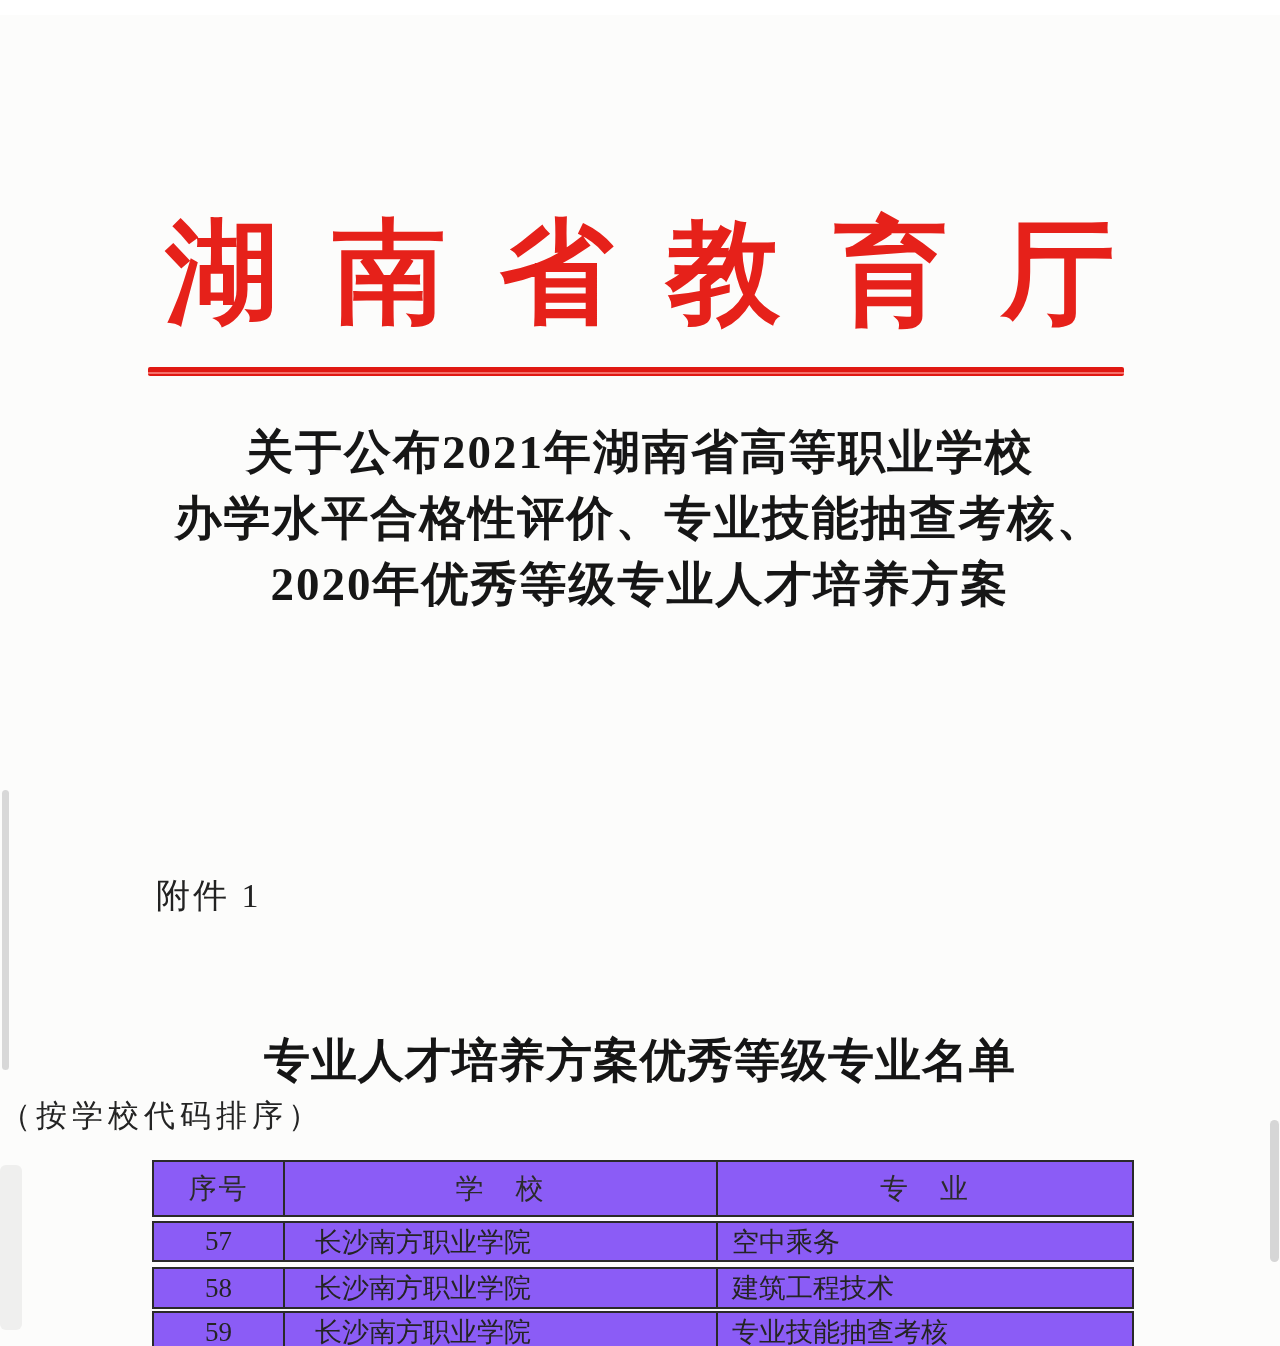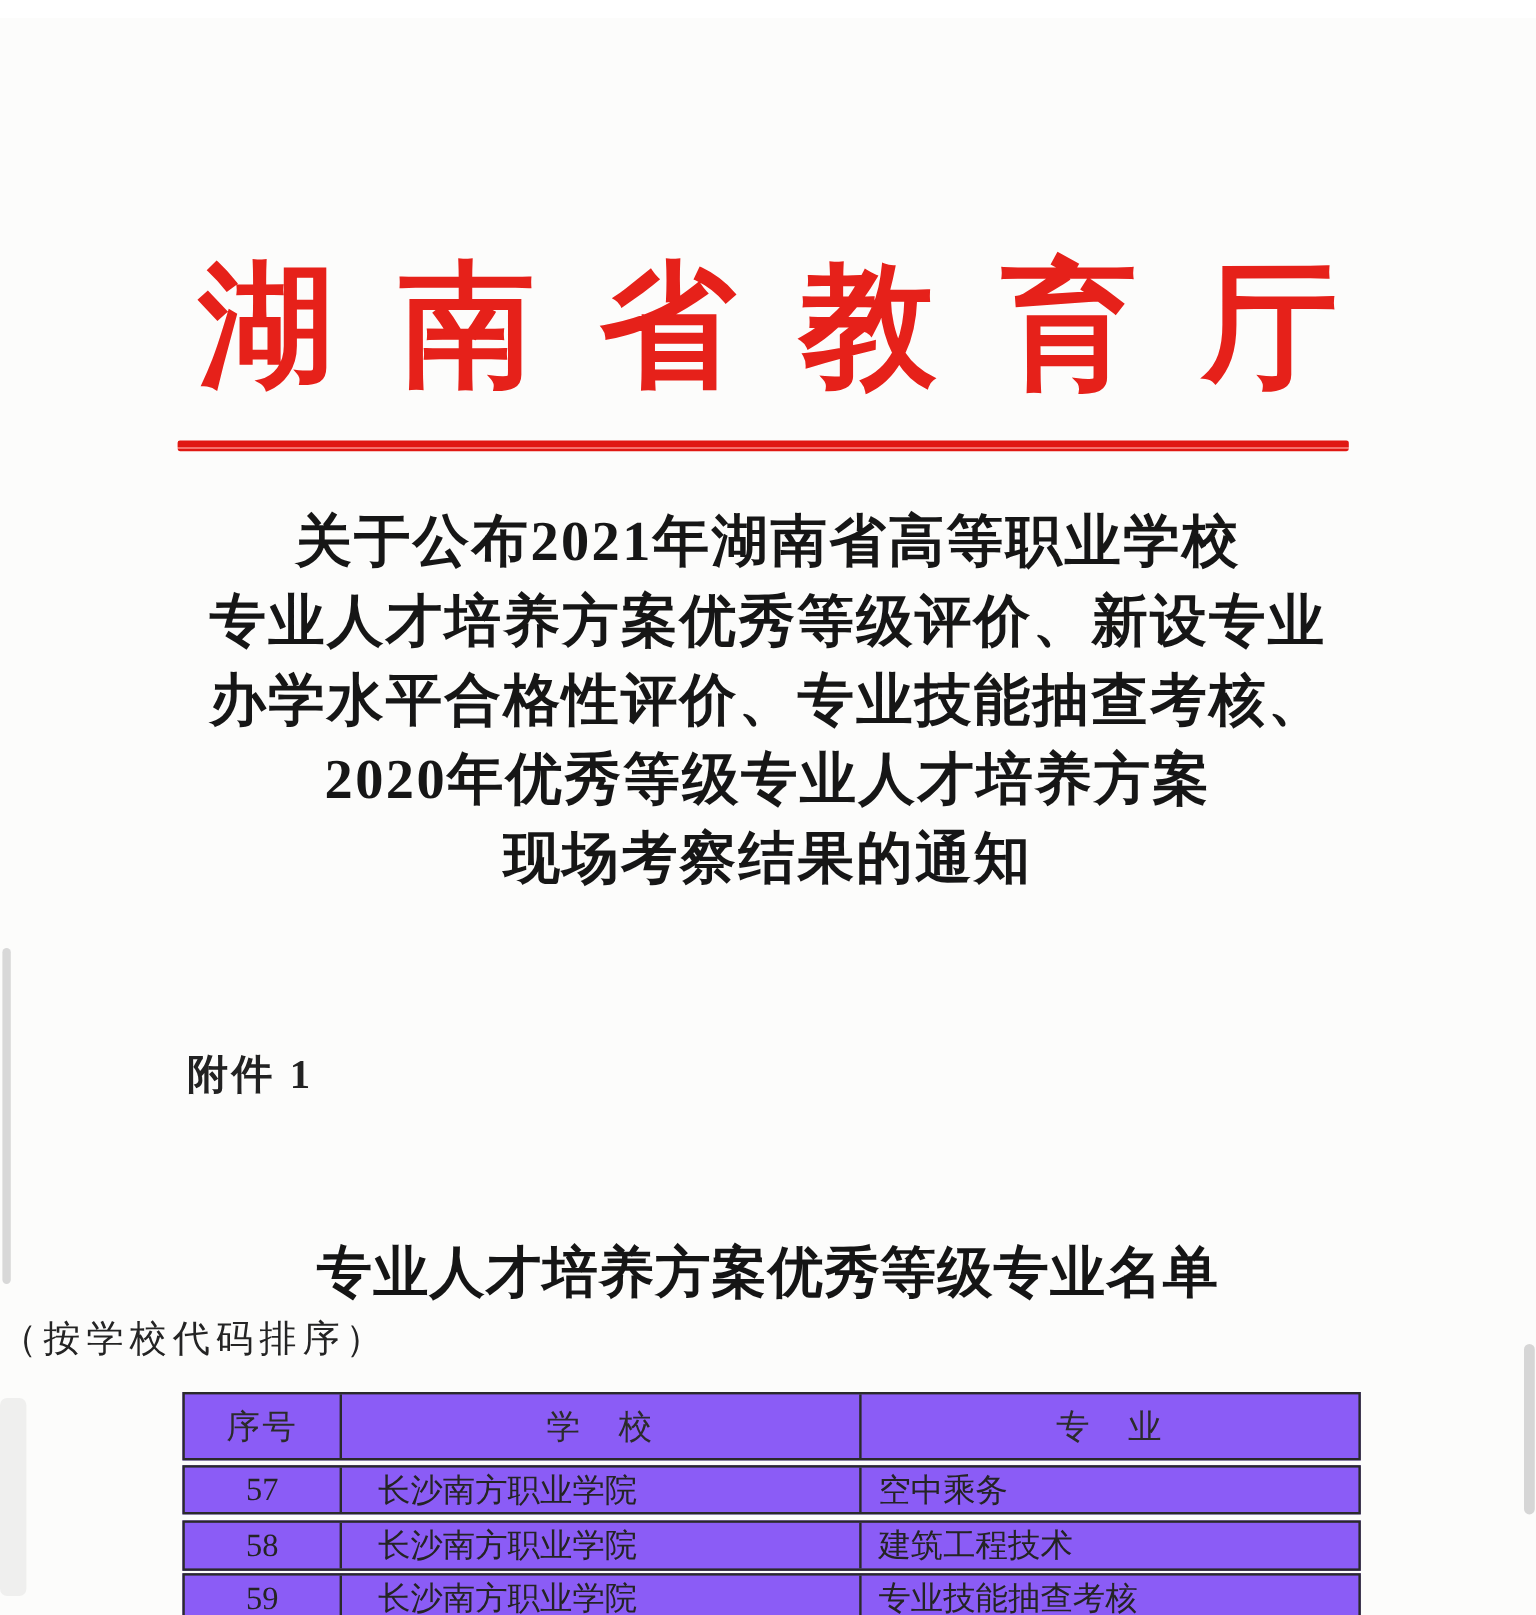--- a/index.html
+++ b/index.html
@@ -50,21 +50,21 @@
     letter-spacing: 2px;
     color: #161616;
   }
   .notice-title .tline { white-space: nowrap; }
 
   
   .attachment {
     position: absolute;
     top: 858px; left: 156px;
     font-size: 34px;
-    font-weight: 700;
+    font-weight: 400;
     letter-spacing: 3px;
     color: #222;
   }
 
   
   .list-title {
     position: absolute;
     left: 0; right: 0;
     text-align: center;
     font-size: 46px;
@@ -135,24 +135,22 @@
 <body>
 
 <div class="page">
 
   <div class="masthead">湖南省教育厅</div>
 
   <div class="red-rule"></div>
 
   <div class="notice-title">
     <div class="tline">关于公布2021年湖南省高等职业学校</div>
-    <div class="tline">专业人才培养方案优秀等级评价、新设专业</div>
     <div class="tline">办学水平合格性评价、专业技能抽查考核、</div>
     <div class="tline">2020年优秀等级专业人才培养方案</div>
-    <div class="tline">现场考察结果的通知</div>
   </div>
 
   <div class="attachment">附件  1</div>
 
   <div class="list-title l2">专业人才培养方案优秀等级专业名单</div>
   <div class="sort-note">（按学校代码排序）</div>
 
   <div class="majors-table">
 
     <div class="trow thead">

